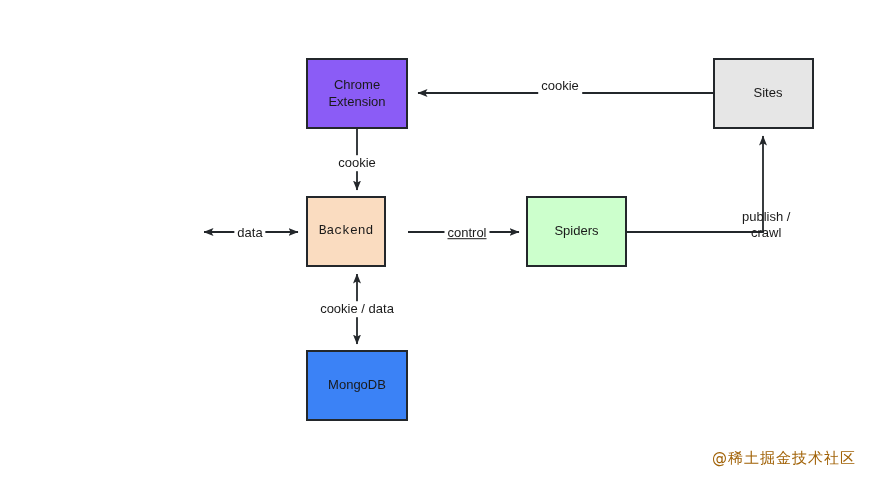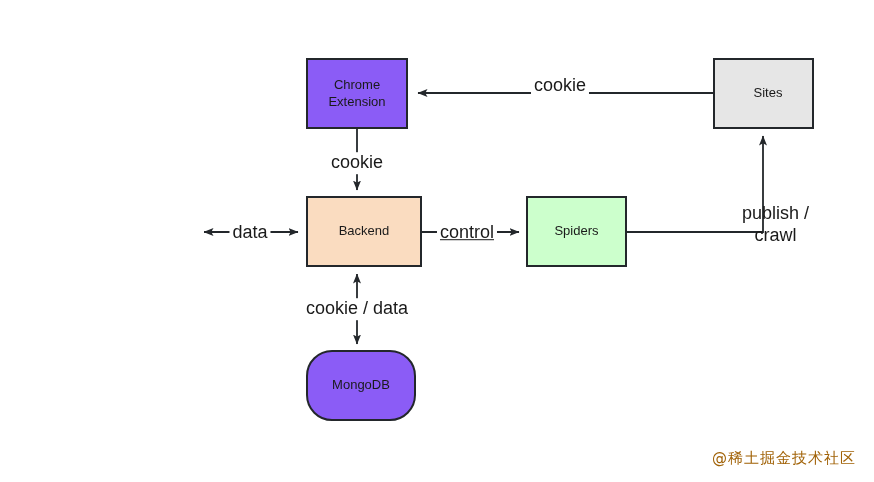--- a/index.html
+++ b/index.html
@@ -32,21 +32,21 @@
     align-items: center;
     justify-content: center;
     text-align: center;
     font-size: 13px;
     color: #1a1a1a;
     line-height: 1.25;
     font-family: "Liberation Sans", sans-serif;
   }
   .edge-label {
     position: absolute;
-    font-size: 18px;
+    font-size: 13px;
     color: #1a1a1a;
     background: #ffffff;
     padding: 0 3px;
     white-space: nowrap;
     text-align: center;
     line-height: 1.2;
     font-family: "Liberation Sans", sans-serif;
   }
   .edge-label.no-bg {
     background: transparent;
@@ -108,29 +108,29 @@
       <span>Chrome</span><br>
       <span>Extension</span>
     </span>
   </div>
 
   <div class="node-box" style="left:713px; top:58px; width:101px; height:71px; background:#e6e6e6;padding-left:9px;">
     <span>Sites</span>
   </div>
 
 
-  <div class="node-box" style="left:306px; top:196px; width:116px; height:71px; background:#fadcc0;">
+  <div class="node-box" style="left:306px; top:196px; width:80px; height:71px; background:#fadcc0;font-family:Liberation Mono, monospace;">
     <span>Backend</span>
   </div>
 
   <div class="node-box" style="left:526px; top:196px; width:101px; height:71px; background:#ccffcc;">
     <span>Spiders</span>
   </div>
 
-  <div class="node-box" style="left:306px; top:350px; width:110px; height:71px; background:#8b5cf6;border-radius:26px;">
+  <div class="node-box" style="left:306px; top:350px; width:102px; height:71px; background:#3b82f6;">
     <span>MongoDB</span>
   </div>
 
   <div class="edge-label" style="left:560px; top:86px; transform:translate(-50%,-50%);">cookie</div>
 
   <div class="edge-label" style="left:357px; top:163px; transform:translate(-50%,-50%);">cookie</div>
 
   <div class="edge-label" style="left:250px; top:233px; transform:translate(-50%,-50%);">data</div>
 
   <div class="edge-label" style="left:467px; top:233px; transform:translate(-50%,-50%);text-decoration:underline;">control</div>

